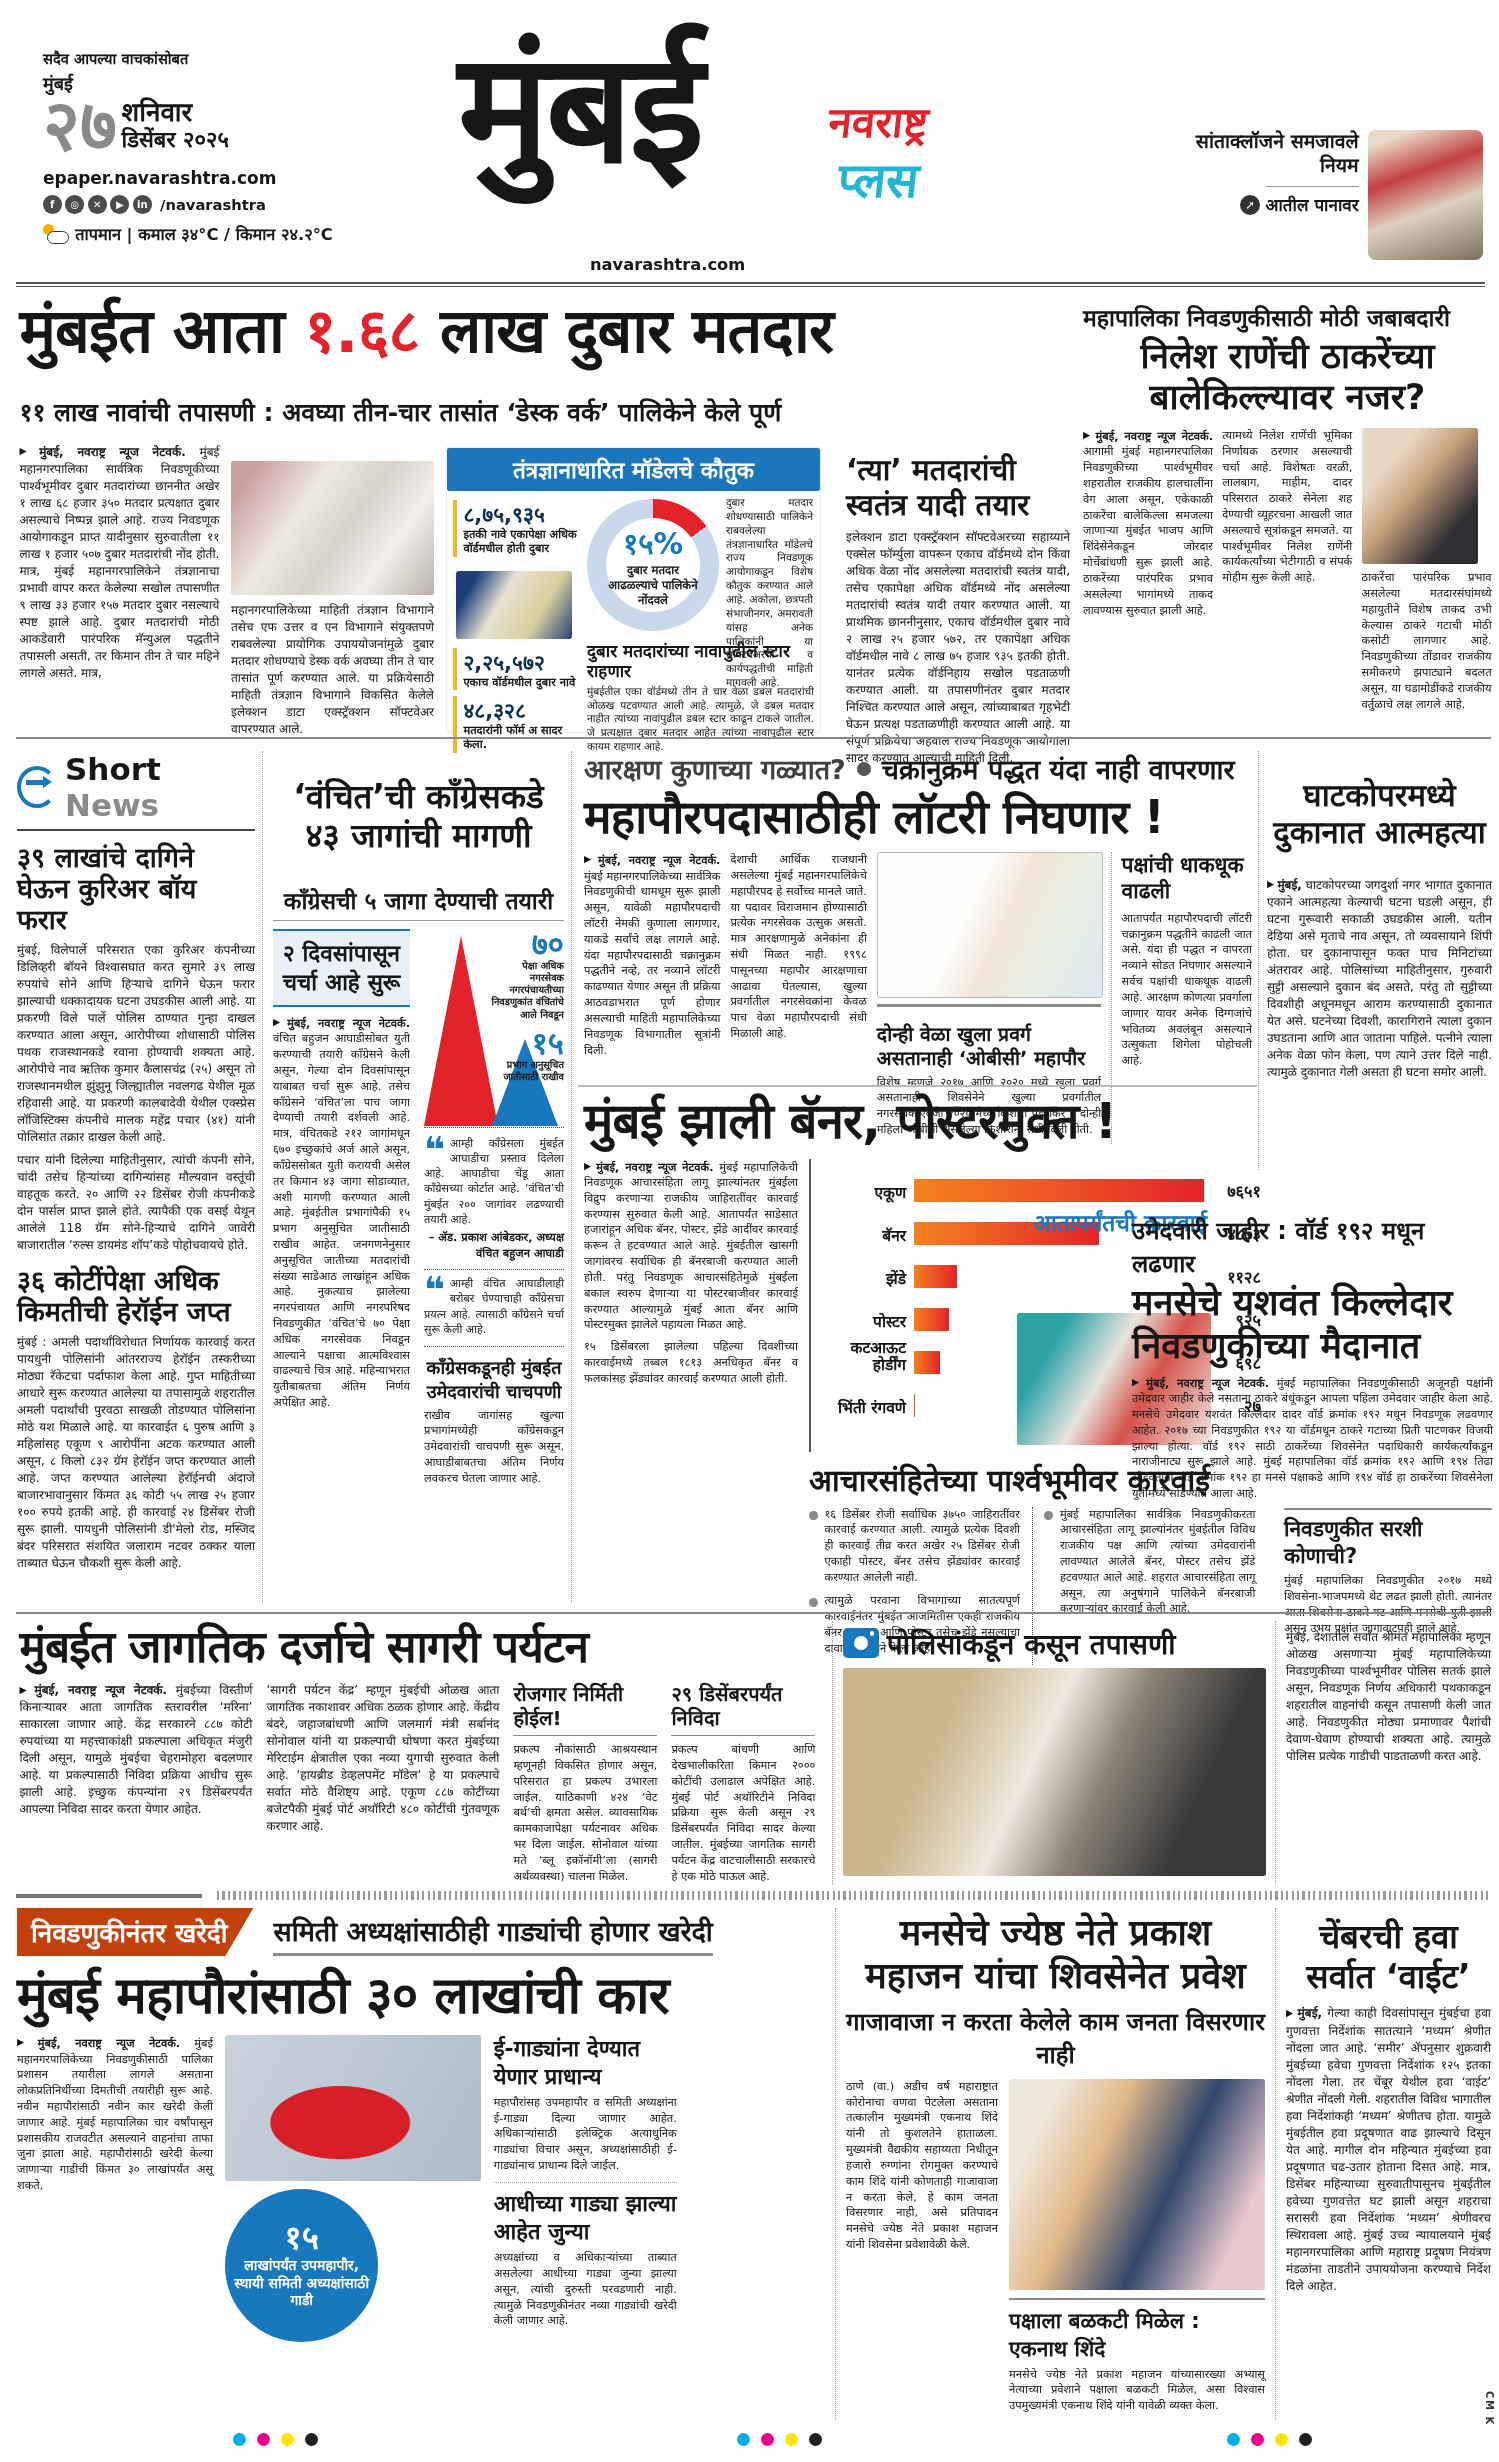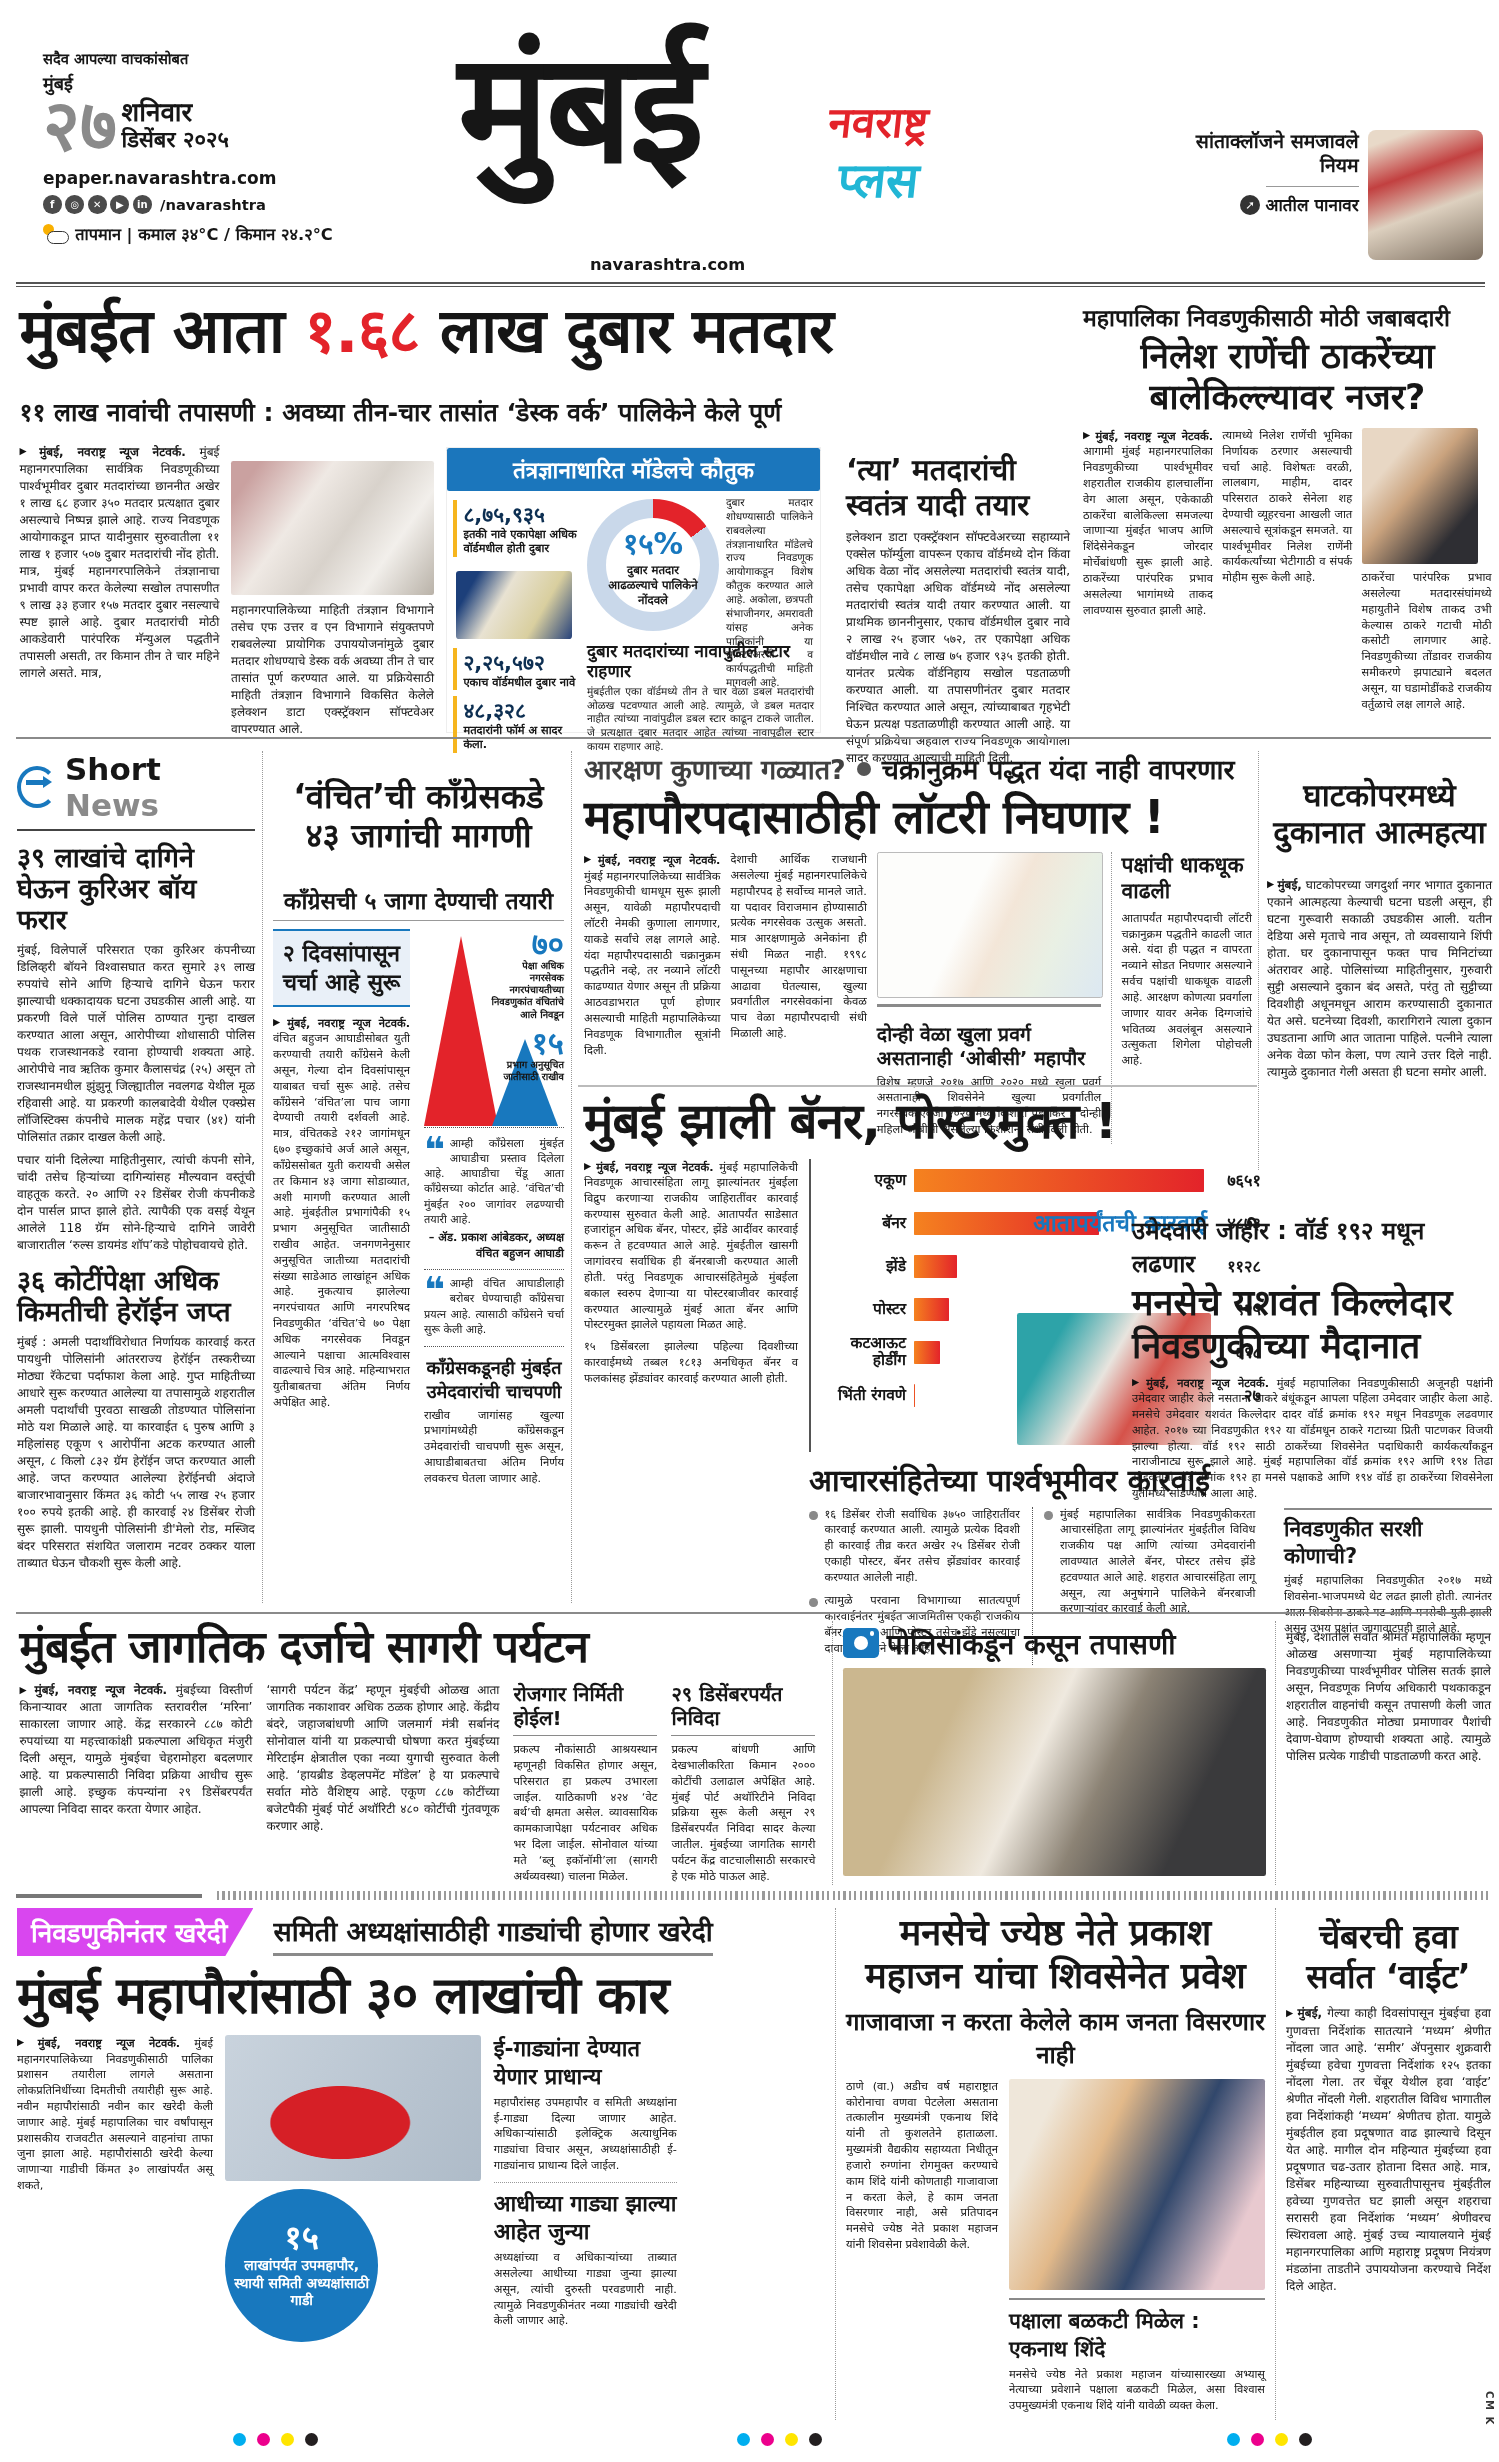--- a/index.html
+++ b/index.html
@@ -99,21 +99,21 @@
   .cartoon{width:100%;height:144px;border:0.8px solid #bbb;border-radius:2.3px;
            background:linear-gradient(115deg,#fdfdfb 40%,#f3e6d8 55%,#e9f0e4 75%,#dce8f2)}
   .lot-sub-t{font-size:19.4px;font-weight:900;line-height:1.2;border-top:3.1px solid #8a8a8a;margin-top:6.2px;padding-top:16px}
   .side-t{font-size:21px;font-weight:900;line-height:1.25}
   
   .g-h{font-size:31px;font-weight:900;text-align:center;line-height:1.2}
   
   .bn-h{font-size:49px;font-weight:900;letter-spacing:-0.8px}
   .bn-flex{display:flex;gap:11px;margin-top:7.8px}
   .chart{position:relative;height:293px;border-left:2.3px solid #555;padding-left:3.1px}
-  .crow{display:flex;align-items:center;height:43px}
+  .crow{display:flex;align-items:flex-end;height:43px}
   .clabel{width:92px;text-align:right;font-size:15.5px;font-weight:800;padding-right:7.8px;line-height:1.1}
   .cbarwrap{flex:1;position:relative;height:23px}
   .cbar{height:23px;background:linear-gradient(90deg,#f5821f,#e3232a);border-radius:0.8px}
   .cval{width:57px;font-size:16.3px;font-weight:800;text-align:right}
   .chart-lab{position:absolute;right:54px;top:51px;font-size:23px;font-weight:900;color:#1878be;text-align:right;line-height:1.2}
   .chart-photo{position:absolute;right:50px;bottom:6.2px;width:194px;height:132px;border-radius:2.3px;
                background:linear-gradient(120deg,#2da3a8 20%,#e8e4de 45%,#d5524a 65%,#efe9e2)}
   .bn-sub-t{font-size:30px;font-weight:900;margin-top:7.8px}
   .bullets{display:flex;gap:12.4px;margin-top:6.2px}
   .bl{position:relative;padding-left:15.5px;margin-bottom:7.8px}
@@ -129,21 +129,21 @@
   
   .po-head{display:flex;align-items:center;gap:7.8px}
   .cam{width:36px;height:29.5px;background:#1878be;border-radius:4.7px;position:relative}
   .cam:before{content:"";position:absolute;left:11px;top:7.8px;width:14px;height:14px;border-radius:50%;background:#fff}
   .cam:after{content:"";position:absolute;right:4.7px;top:3.1px;width:4.7px;height:4.7px;border-radius:50%;background:#fff}
   .po-t{font-size:28px;font-weight:900}
   .po-photo{width:100%;height:208px;margin-top:6.2px;border-radius:2.3px;
             background:linear-gradient(115deg,#cbb78f 25%,#efe9df 45%,#8c8375 60%,#3a3a3c 80%)}
   
   .car-tags{display:flex;align-items:flex-end;gap:20px}
-  .car-tag{background:#d946ef;color:#fff;font-size:26px;font-weight:900;padding:6.2px 26px 6.2px 14px;
+  .car-tag{background:#c2410c;color:#fff;font-size:26px;font-weight:900;padding:6.2px 26px 6.2px 14px;
            clip-path:polygon(0 0,100% 0,88% 100%,0 100%)}
   .car-strip{font-size:27px;font-weight:900;border-bottom:3.9px solid #8a8a8a;padding-bottom:4.7px}
   .car-h{font-size:51px;font-weight:900;margin-top:9.3px;letter-spacing:-0.8px}
   .car-flex{display:flex;gap:12.4px;margin-top:9.3px}
   .car-photo{width:100%;height:146px;border-radius:3.1px;
              background:radial-gradient(ellipse 60% 55% at 45% 60%,#d61f26 0 45%,rgba(214,31,38,0) 46%),linear-gradient(120deg,#c9d3dd,#aebbc8)}
   .badge{width:137px;height:137px;border-radius:50%;background:#1878be;color:#fff;flex:none;
          display:flex;flex-direction:column;align-items:center;justify-content:center;text-align:center;padding:7.8px}
   .badge .n{font-size:33px;font-weight:900;line-height:1}
   .badge .l{font-size:14px;font-weight:700;line-height:1.25;margin-top:3.1px}

